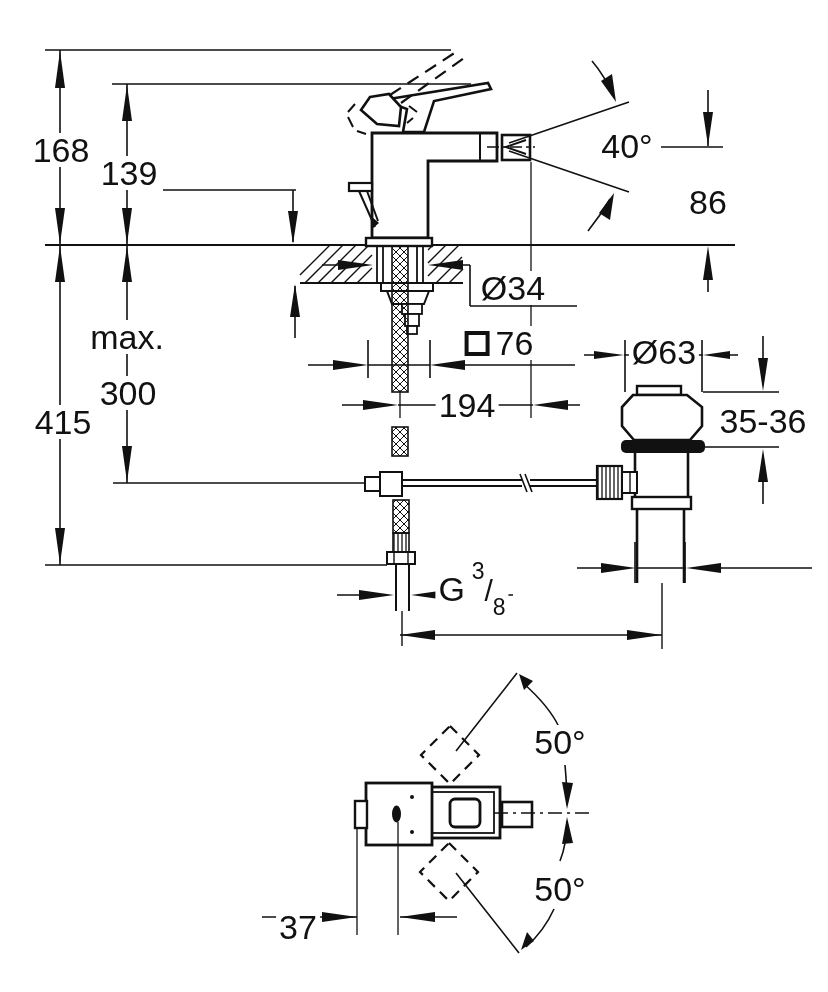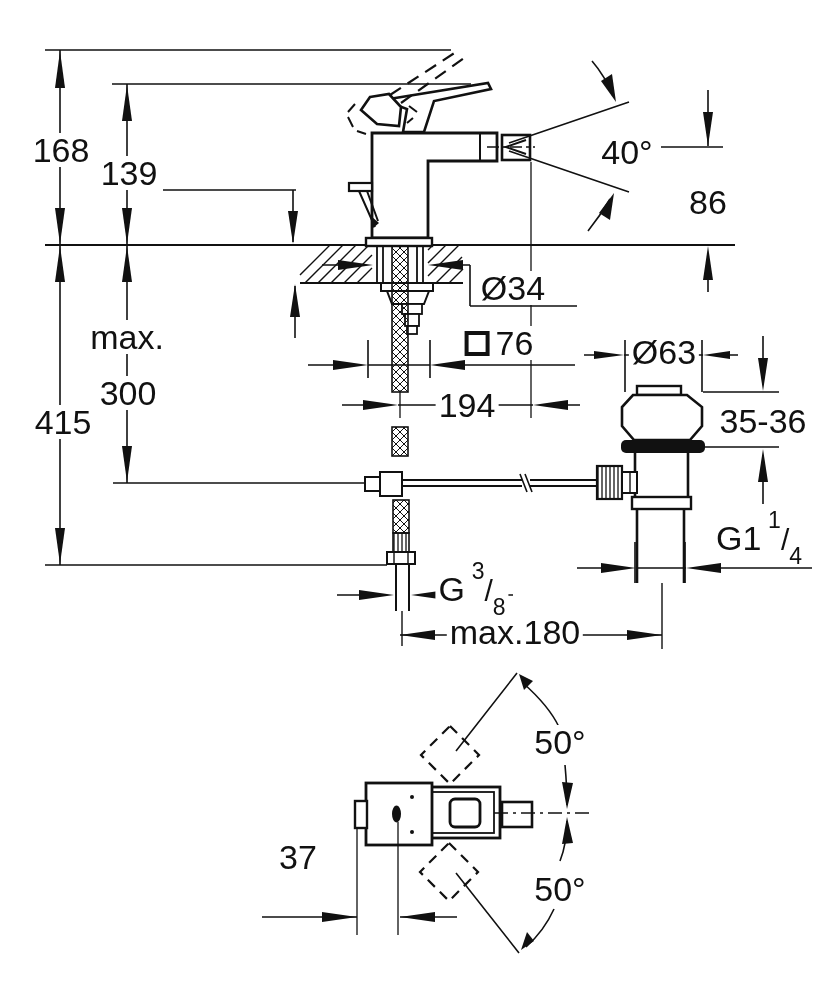--- a/index.html
+++ b/index.html
@@ -183,30 +183,28 @@
     <path d="M450,726 L479,755 L450,784 L421,755 Z" stroke-width="2.2" stroke-dasharray="10 7"></path>
     <path d="M449,843 L478,872 L449,901 L420,872 Z" stroke-width="2.2" stroke-dasharray="10 7"></path>
     <path d="M517,673 L456,751 M456,873 L519,953"></path>
     <path d="M523,683 Q549,706 559,727 M565,765 Q567,787 567,805 M567,821 Q567,843 560,861 M554,909 Q544,931 526,947"></path>
     <path d="M262,917 H357 M400,917 H457"></path>
   </g>
 </svg>
 
 <div class="lbl" style="left:61px;top:150px">168</div>
 <div class="lbl" style="left:129px;top:173px">139</div>
-<div class="lbl" style="left:627px;top:152px">40°</div>
+<div class="lbl" style="left:627px;top:146px">40°</div>
 <div class="lbl" style="left:708px;top:202px">86</div>
 <div class="lbl" style="left:513px;top:288px">Ø34</div>
 <div class="lbl" style="left:127px;top:337px">max.</div>
 <div class="lbl" style="left:128px;top:393px">300</div>
 <div class="lbl" style="left:63px;top:422px">415</div>
 <div class="lbl" style="left:499px;top:343px"><span class="sqsym"></span><span>76</span></div>
 <div class="lbl" style="left:467px;top:405px">194</div>
 <div class="lbl" style="left:664px;top:352px">Ø63</div>
 <div class="lbl" style="left:763px;top:421px">35-36</div>
 <div class="lbl frac" style="left:472px;top:591px"><span>G</span> <sup>3</sup><span class="sl">/</span><sub>8</sub></div>
-<div class="lbl frac" style="left:759px;top:540px"><span>G1</span> <sup>1</sup><span class="sl">/</span><sub>4</sub></div>
-<div class="lbl" style="left:515px;top:632px">max.180</div>
 <div class="lbl" style="left:560px;top:742px">50°</div>
 <div class="lbl" style="left:560px;top:889px">50°</div>
-<div class="lbl" style="left:298px;top:857px">37</div>
+<div class="lbl" style="left:298px;top:927px">37</div>
 
 </div>
 
 </body></html>

